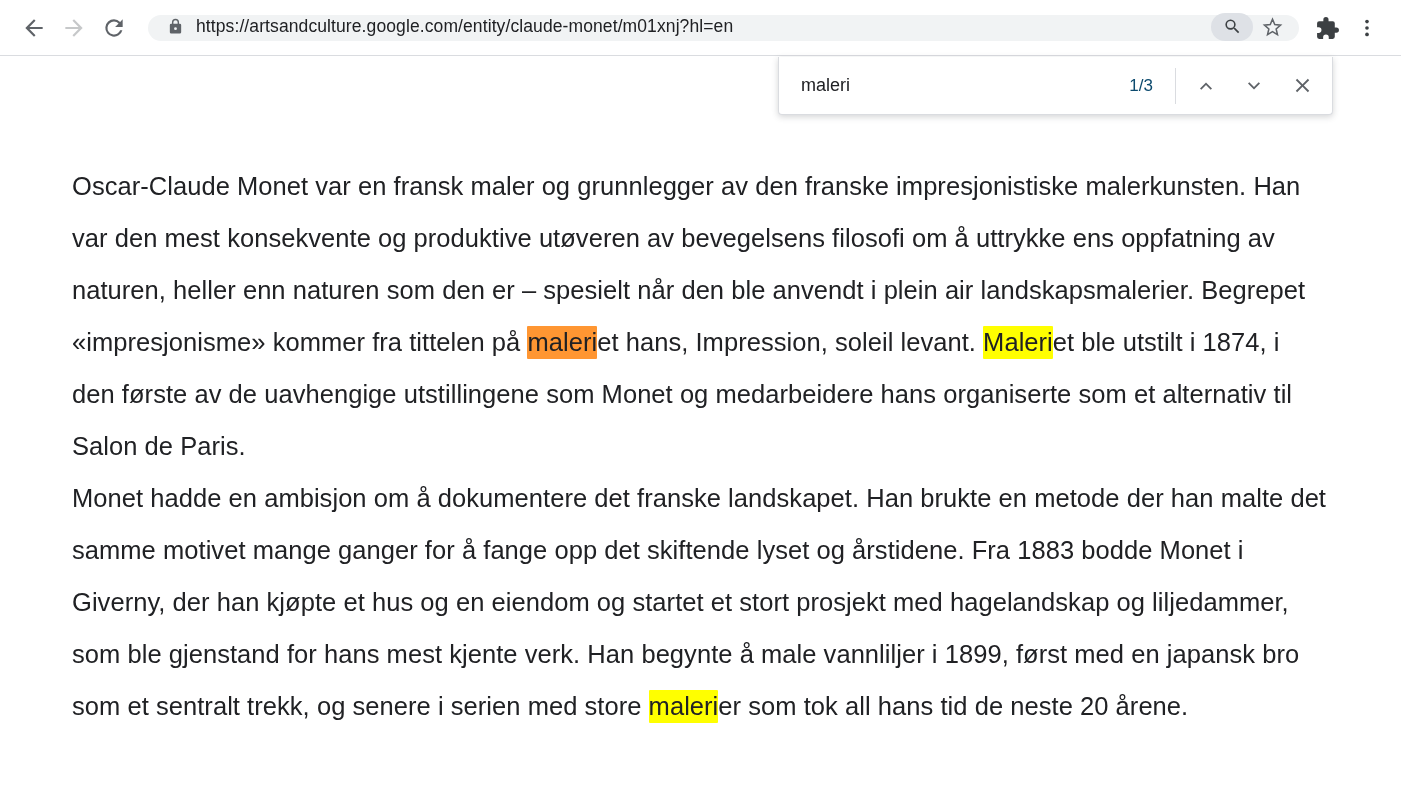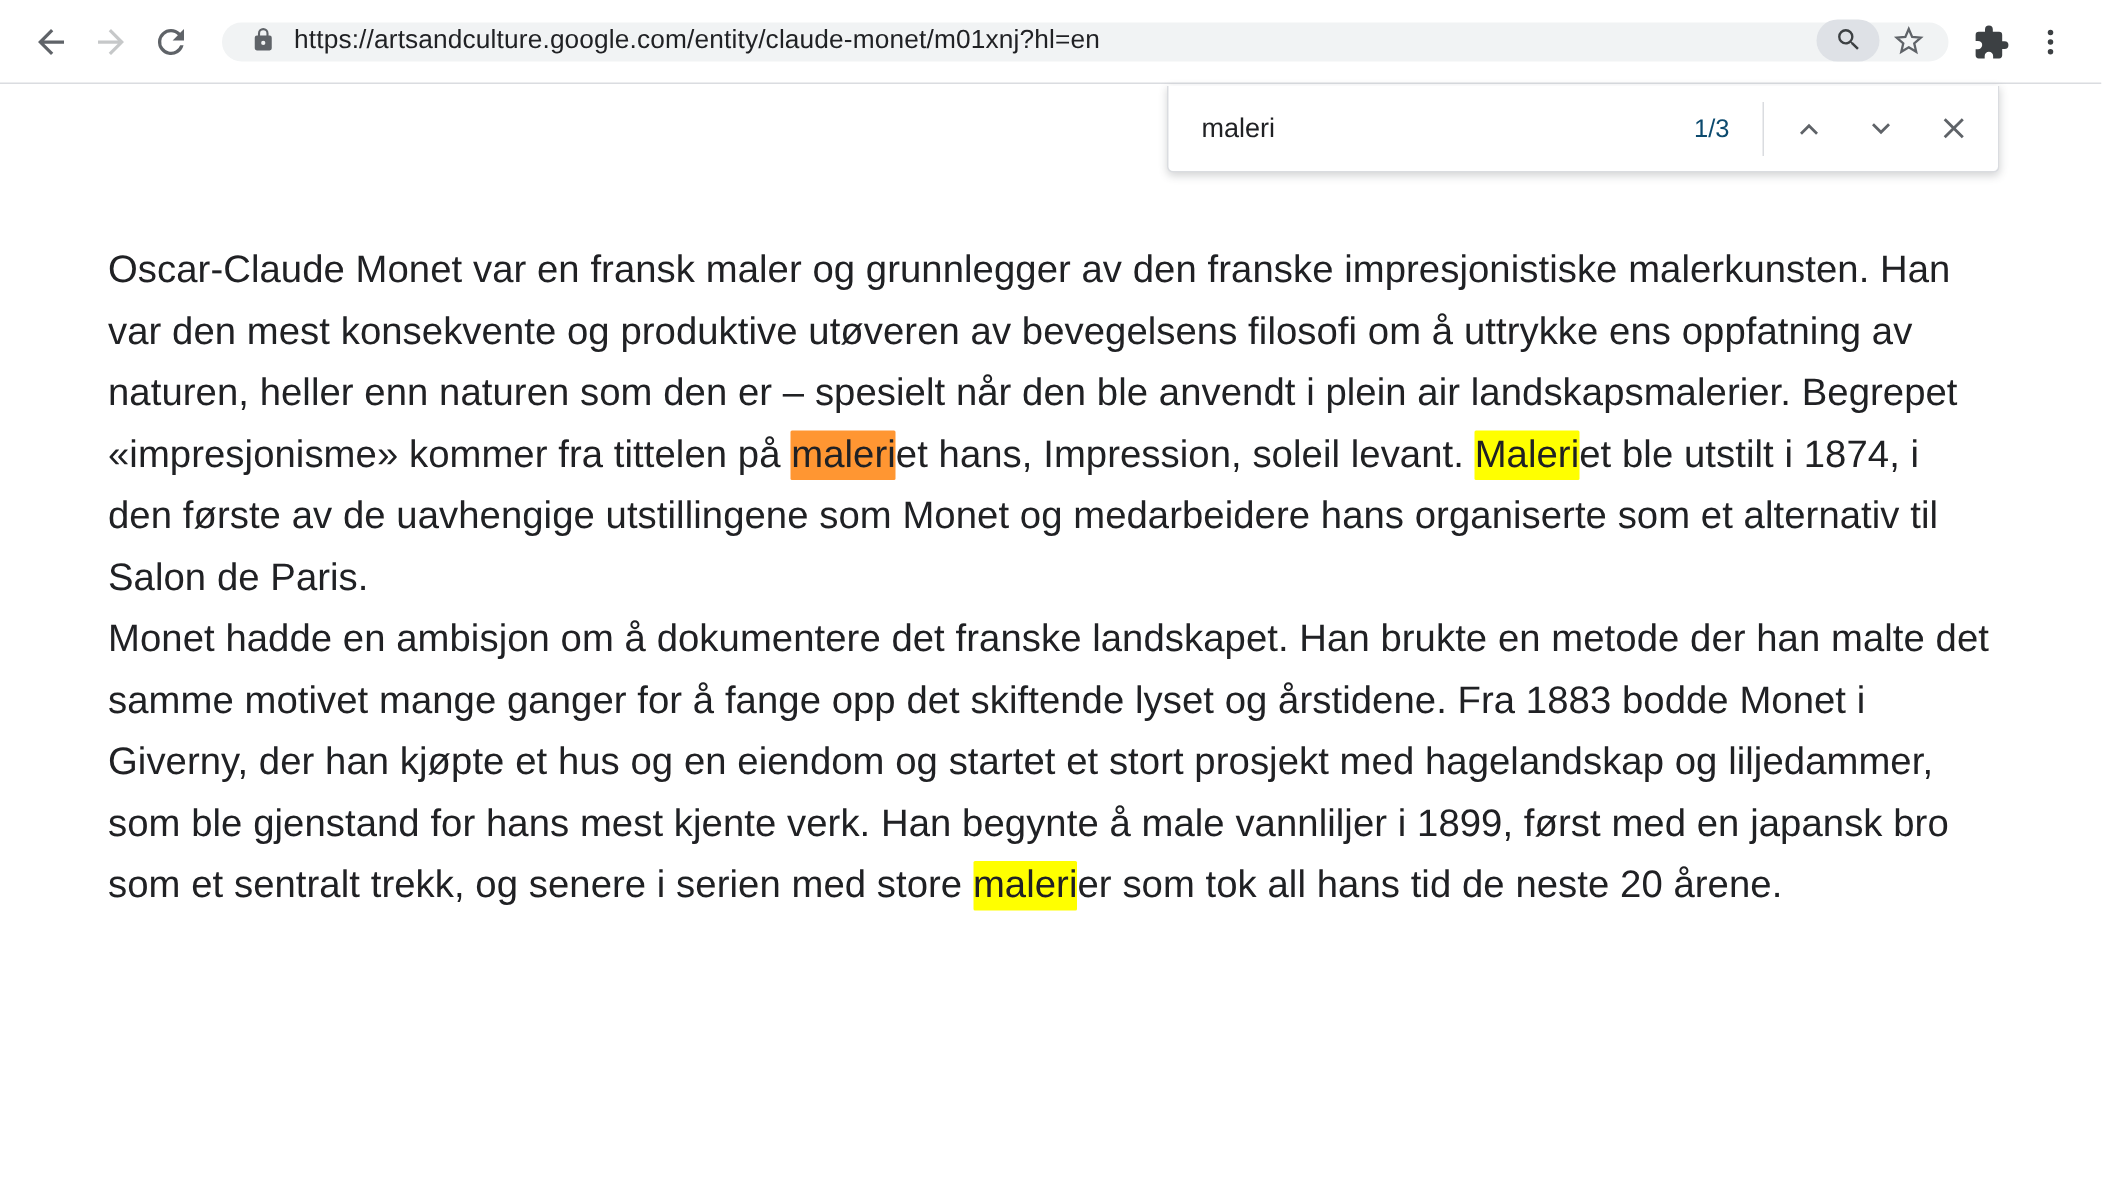--- a/index.html
+++ b/index.html
@@ -155,21 +155,21 @@
     flex: 0 0 auto;
   }
 
   
   .page {
     padding: 104px 72px 0 72px;
     position: relative;
   }
   .article {
     font-size: 25.5px;
-    line-height: 41px;
+    line-height: 52px;
     color: #202124;
     max-width: 1270px;
     letter-spacing: 0.05px;
   }
   .article p { margin: 0; }
   mark.hl {
     background: #ffff00;
     color: #202124;
     padding: 2px 0 3px 0;
     border-radius: 1px;

